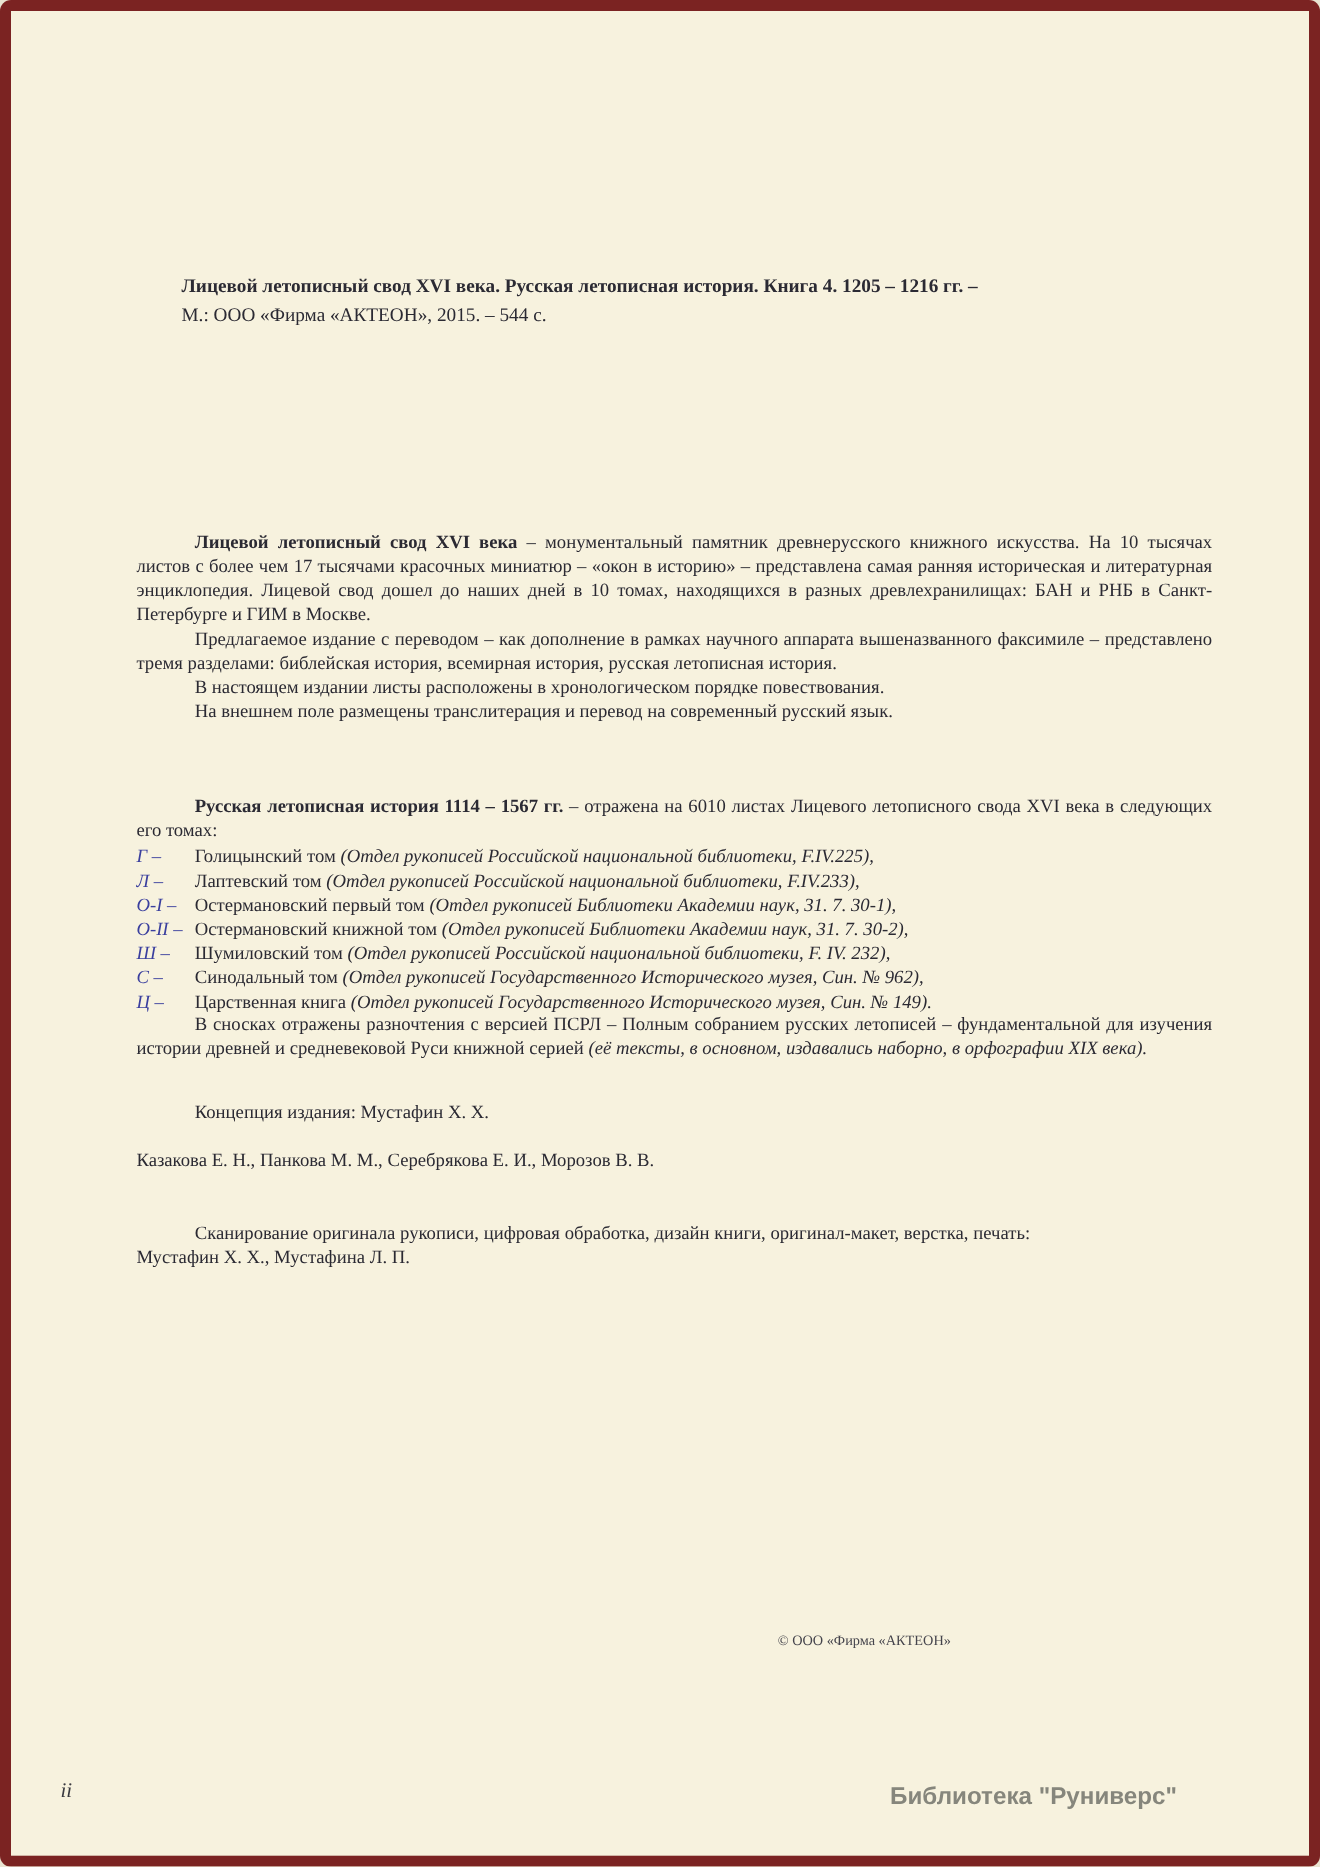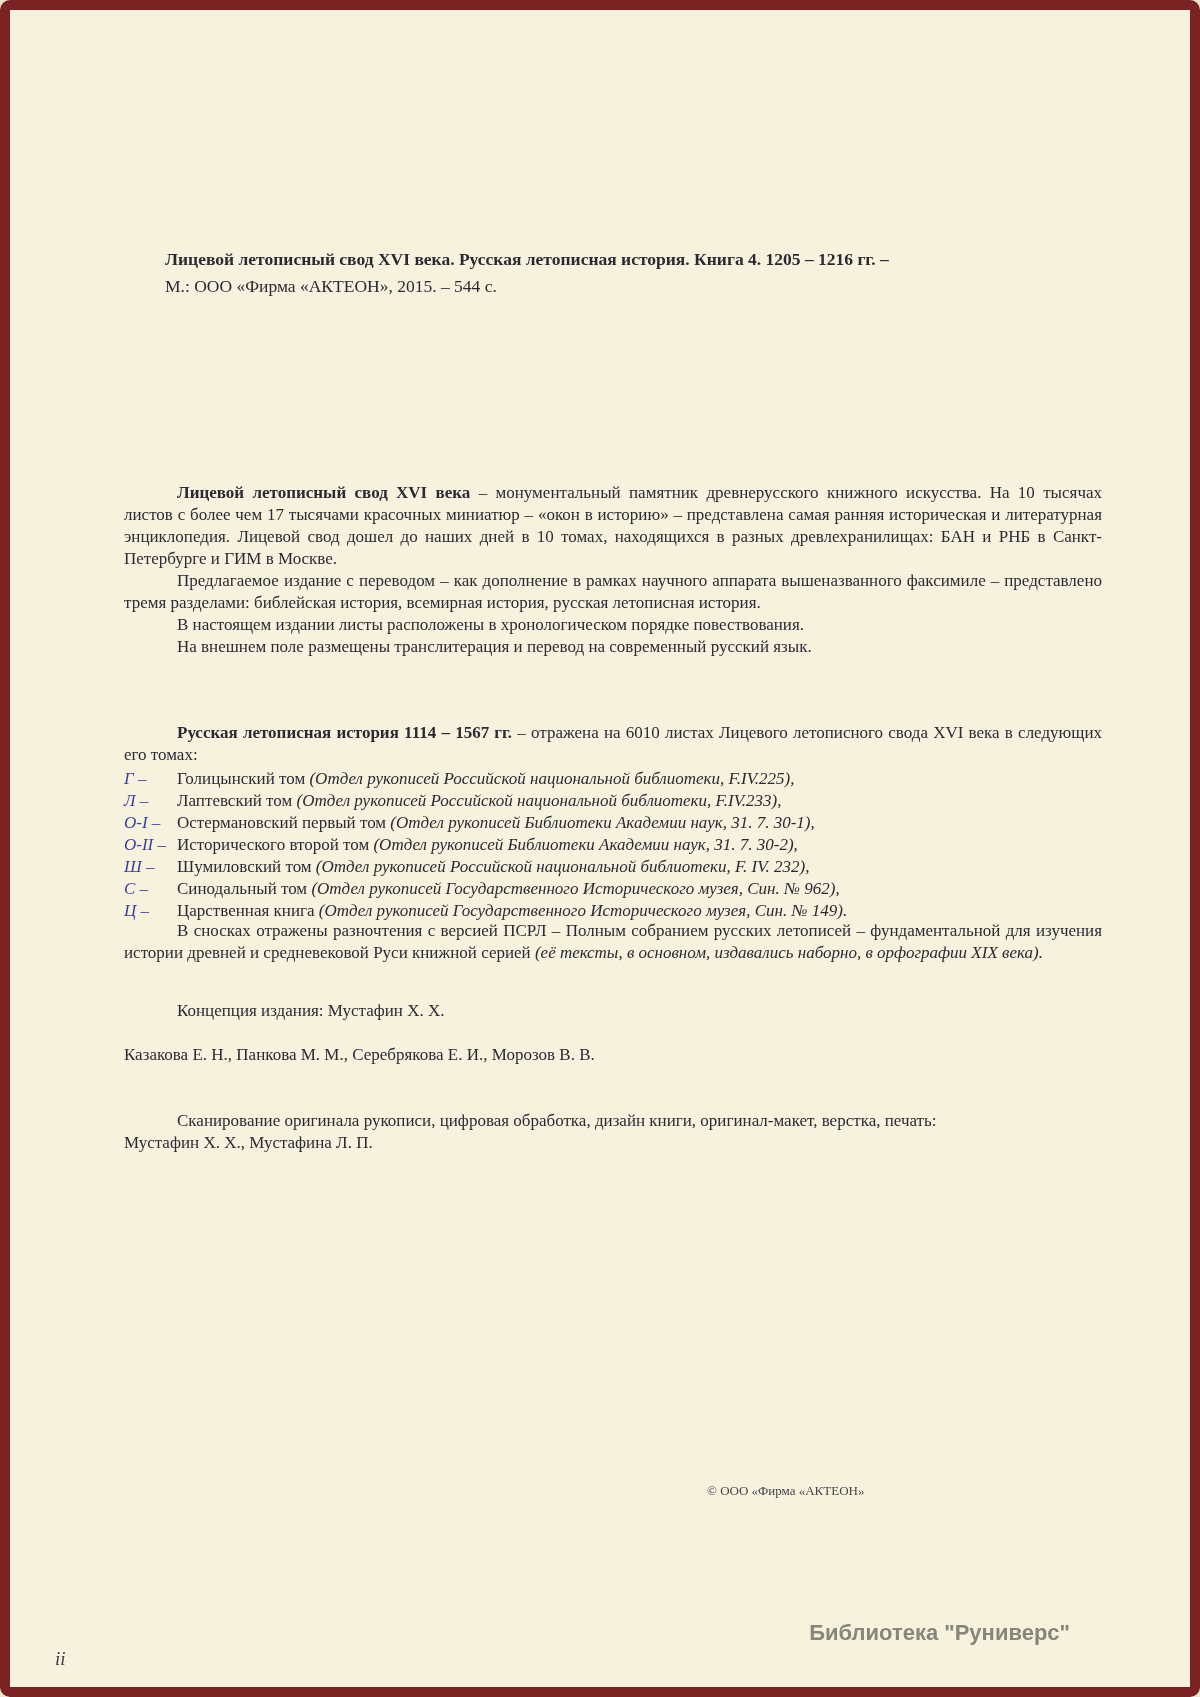--- a/index.html
+++ b/index.html
@@ -35,21 +35,21 @@
   .footnote{top:920px;}
   .concept{top:1000px;}
   .translit{top:1044px;}
   .scan{top:1110px;}
   .copyright{
     position:absolute;left:707px;top:1483px;
     font-size:13px;line-height:16px;color:#45444c;
   }
   .footer-pagenum{
     position:absolute;left:55px;top:1618px;
-    font-size:19px;font-style:italic;color:#3a3a40;margin-top:30px;
+    font-size:19px;font-style:italic;color:#3a3a40;
   }
   .footer-watermark{
     position:absolute;right:130px;top:1620px;
     font-family:"Liberation Sans","DejaVu Sans",sans-serif;
     font-weight:bold;font-size:22px;color:#86867c;
   }
 </style>
 </head>
 <body>
 
@@ -82,21 +82,21 @@
     <div class="vol-row">
       <span class="vol-letter">Л –</span>
       <span class="vol-body"><span>Лаптевский том </span><span class="vol-src">(Отдел рукописей Российской национальной библиотеки, F.IV.233),</span></span>
     </div>
     <div class="vol-row">
       <span class="vol-letter">О-I –</span>
       <span class="vol-body"><span>Остермановский первый том </span><span class="vol-src">(Отдел рукописей Библиотеки Академии наук, 31. 7. 30-1),</span></span>
     </div>
     <div class="vol-row">
       <span class="vol-letter">О-II –</span>
-      <span class="vol-body"><span>Исторического второй том </span><span class="vol-src">(Отдел рукописей Библиотеки Академии наук, 31. 7. 30-2),</span></span>
+      <span class="vol-body"><span>Остермановский книжной том </span><span class="vol-src">(Отдел рукописей Библиотеки Академии наук, 31. 7. 30-2),</span></span>
     </div>
     <div class="vol-row">
       <span class="vol-letter">Ш –</span>
       <span class="vol-body"><span>Шумиловский том </span><span class="vol-src">(Отдел рукописей Российской национальной библиотеки, F. IV. 232),</span></span>
     </div>
     <div class="vol-row">
       <span class="vol-letter">С –</span>
       <span class="vol-body"><span>Синодальный том </span><span class="vol-src">(Отдел рукописей Государственного Исторического музея, Син. № 962),</span></span>
     </div>
     <div class="vol-row">

